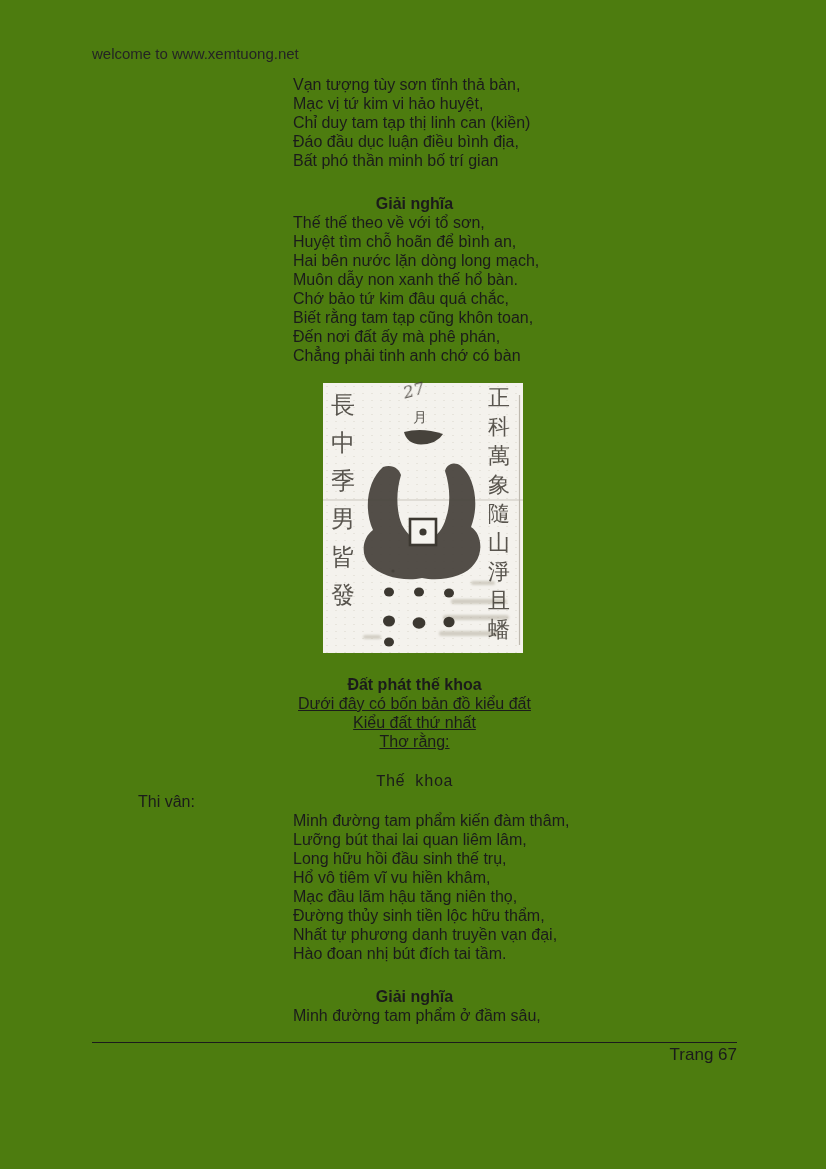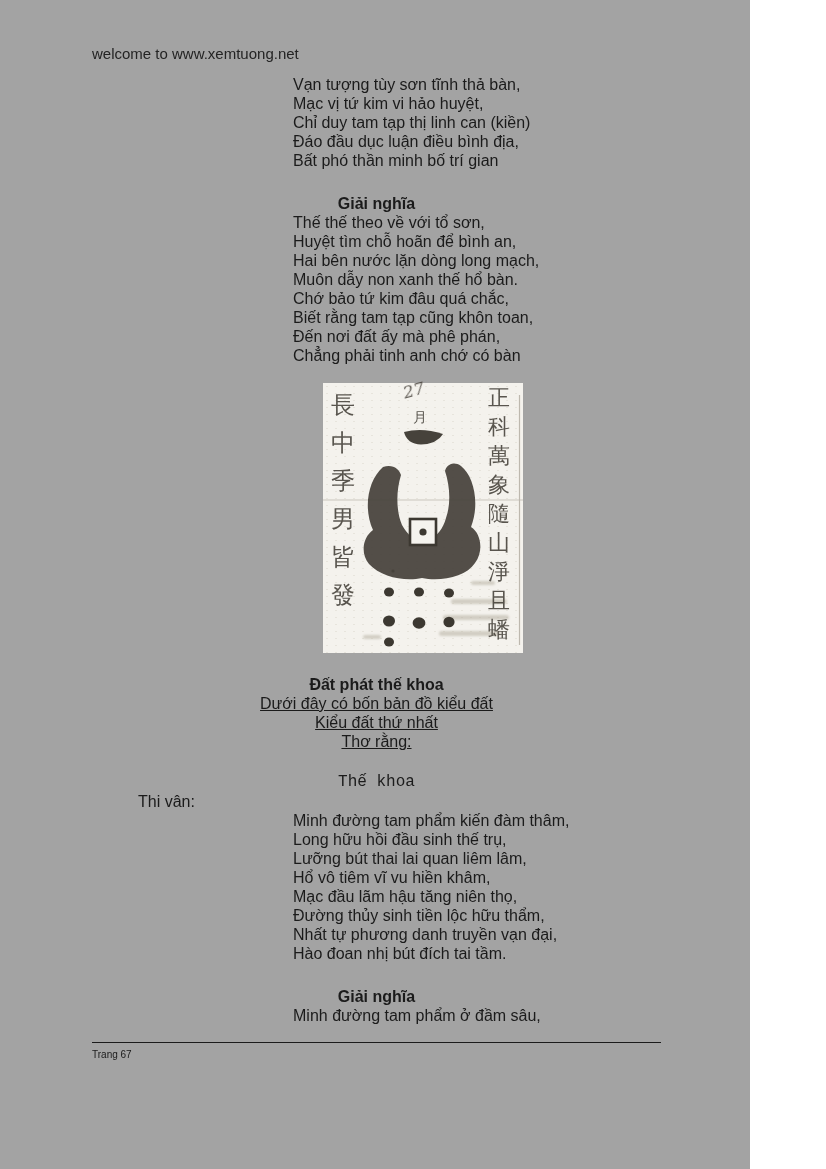--- a/index.html
+++ b/index.html
@@ -4,21 +4,21 @@
 <style>
   * { box-sizing: border-box; }
   html, body { margin: 0; padding: 0; }
   body {
     width: 826px; height: 1169px;
     background: #ffffff;
     font-family: "Liberation Sans", sans-serif;
     color: #1b1b1b;
     -webkit-font-smoothing: antialiased;
   }
-  .page { position: relative; width: 750px; height: 1169px; overflow: hidden; background: #a3a3a3; }
+  .page { position: relative; width: 826px; height: 1169px; overflow: hidden; background: #4d7c0f; }
   .content { padding: 44px 89px 0 92px; font-size: 16px; line-height: 19px; }
 
   .header-line { font-size: 15px; line-height: 19px; color: #242424; }
 
   .poem { padding-left: 201px; }
   .poem.first { margin-top: 12px; }
   .poem-line { white-space: nowrap; }
 
   .center-head { text-align: center; font-weight: bold; margin-top: 24px; }
   .center-head.sec { margin-top: 22px; }
@@ -58,21 +58,21 @@
     position: absolute; left: 90px; top: 27px;
     font-family: "DejaVu Serif", serif; font-size: 14px;
     color: #3e3a33; filter: blur(0.3px); opacity: .85; line-height: 1;
   }
   .blob-svg { position: absolute; left: 0; top: 0; }
 
   .subtitle { text-align: center; margin-top: 22px; font-family: Liberation Mono, monospace; }
   .thivan { padding-left: 46px; }
 
   .footer-rule { border: 0; border-top: 1px solid #1b1b1b; margin: 17px 0 0 0; }
-  .footer-text { text-align: left; font-size: 10px; line-height: 19px; margin-top: 2px; color: #1b1b1b; }
+  .footer-text { text-align: right; font-size: 17px; line-height: 19px; margin-top: 2px; color: #1b1b1b; }
 </style>
 </head>
 <body>
 
 <div class="page">
   <div class="content">
 
     <div class="header-line">welcome to www.xemtuong.net</div>
 
     <div class="poem first">
@@ -176,22 +176,22 @@
     <div class="center-head sec">Đất phát thế khoa</div>
     <div class="center-line">Dưới đây có bốn bản đồ kiểu đất</div>
     <div class="center-line">Kiểu đất thứ nhất</div>
     <div class="center-line">Thơ rằng:</div>
 
     <div class="subtitle">Thế khoa</div>
     <div class="thivan">Thi vân:</div>
 
     <div class="poem">
       <div class="poem-line">Minh đường tam phẩm kiến đàm thâm,</div>
+      <div class="poem-line">Lưỡng bút thai lai quan liêm lâm,</div>
       <div class="poem-line">Long hữu hồi đầu sinh thế trụ,</div>
-      <div class="poem-line">Lưỡng bút thai lai quan liêm lâm,</div>
       <div class="poem-line">Hổ vô tiêm vĩ vu hiền khâm,</div>
       <div class="poem-line">Mạc đầu lãm hậu tăng niên thọ,</div>
       <div class="poem-line">Đường thủy sinh tiền lộc hữu thẩm,</div>
       <div class="poem-line">Nhất tự phương danh truyền vạn đại,</div>
       <div class="poem-line">Hào đoan nhị bút đích tai tầm.</div>
     </div>
 
     <div class="center-head">Giải nghĩa</div>
     <div class="poem">
       <div class="poem-line">Minh đường tam phẩm ở đầm sâu,</div>

